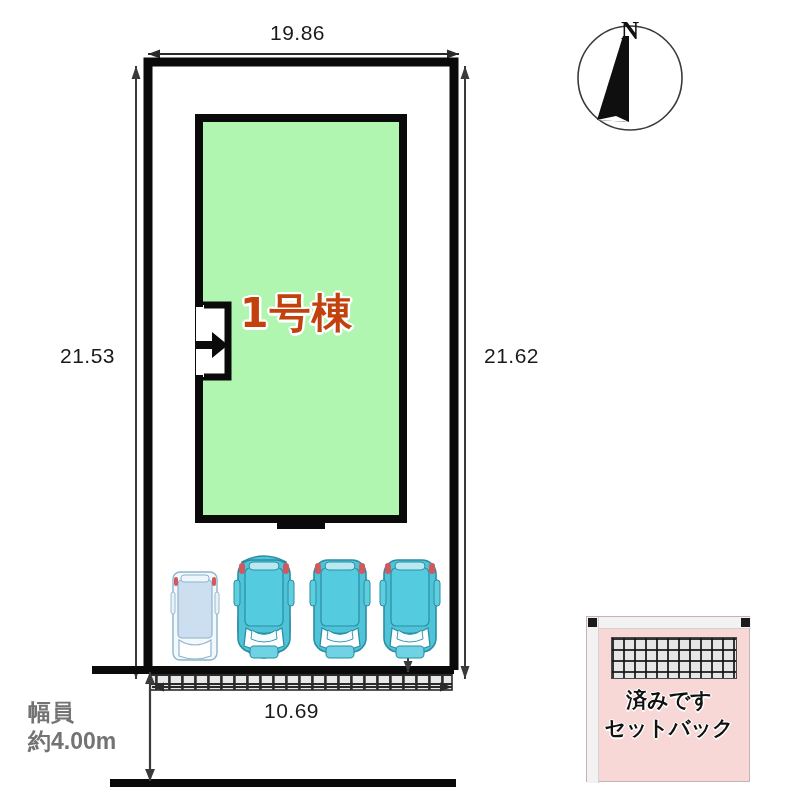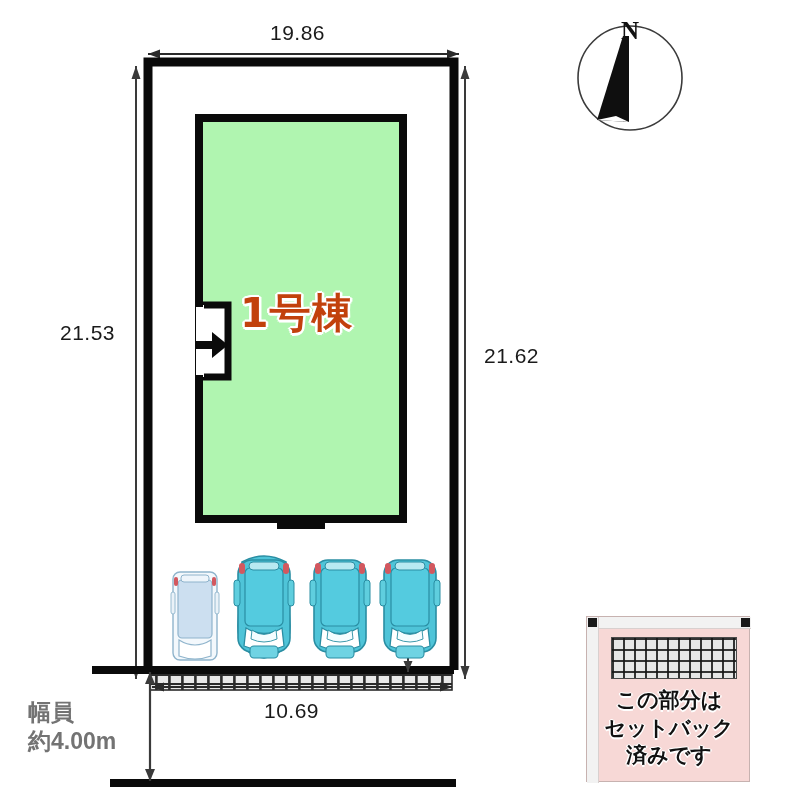--- a/index.html
+++ b/index.html
@@ -27,21 +27,21 @@
   .dim-label {
     position: absolute;
     font-family: "Liberation Sans", "DejaVu Sans", sans-serif;
     font-size: 21px;
     color: #1a1a1a;
     letter-spacing: 0.5px;
     white-space: nowrap;
     line-height: 1;
   }
   #dim-top-label   { left: 270px; top: 22px; }
-  #dim-left-label  { left: 60px;  top: 322px; }
+  #dim-left-label  { left: 60px;  top: 345px; }
   #dim-right-label { left: 484px; top: 345px; }
   #dim-bottom-label{ left: 264px; top: 700px; }
 
   
   #road-width-note {
     position: absolute;
     left: 28px;
     top: 698px;
     font-family: "Liberation Sans", "DejaVu Sans", sans-serif;
     font-size: 23px;
@@ -325,17 +325,16 @@
   <div id="compass-n">N</div>
 </div>
 
 <div id="legend-box">
   <div id="legend-topbar"></div>
   <div id="legend-leftbar"></div>
   <div class="legend-handle" id="legend-handle-tl"></div>
   <div class="legend-handle" id="legend-handle-tr"></div>
   <div id="legend-swatch"></div>
   <div id="legend-text">
-    <span class="ln">この部分は</span>
+    <span class="ln">済みです</span>
     <span class="ln">セットバック</span>
-    <span class="ln">済みです</span>
   </div>
 </div>
 
 </body></html>

